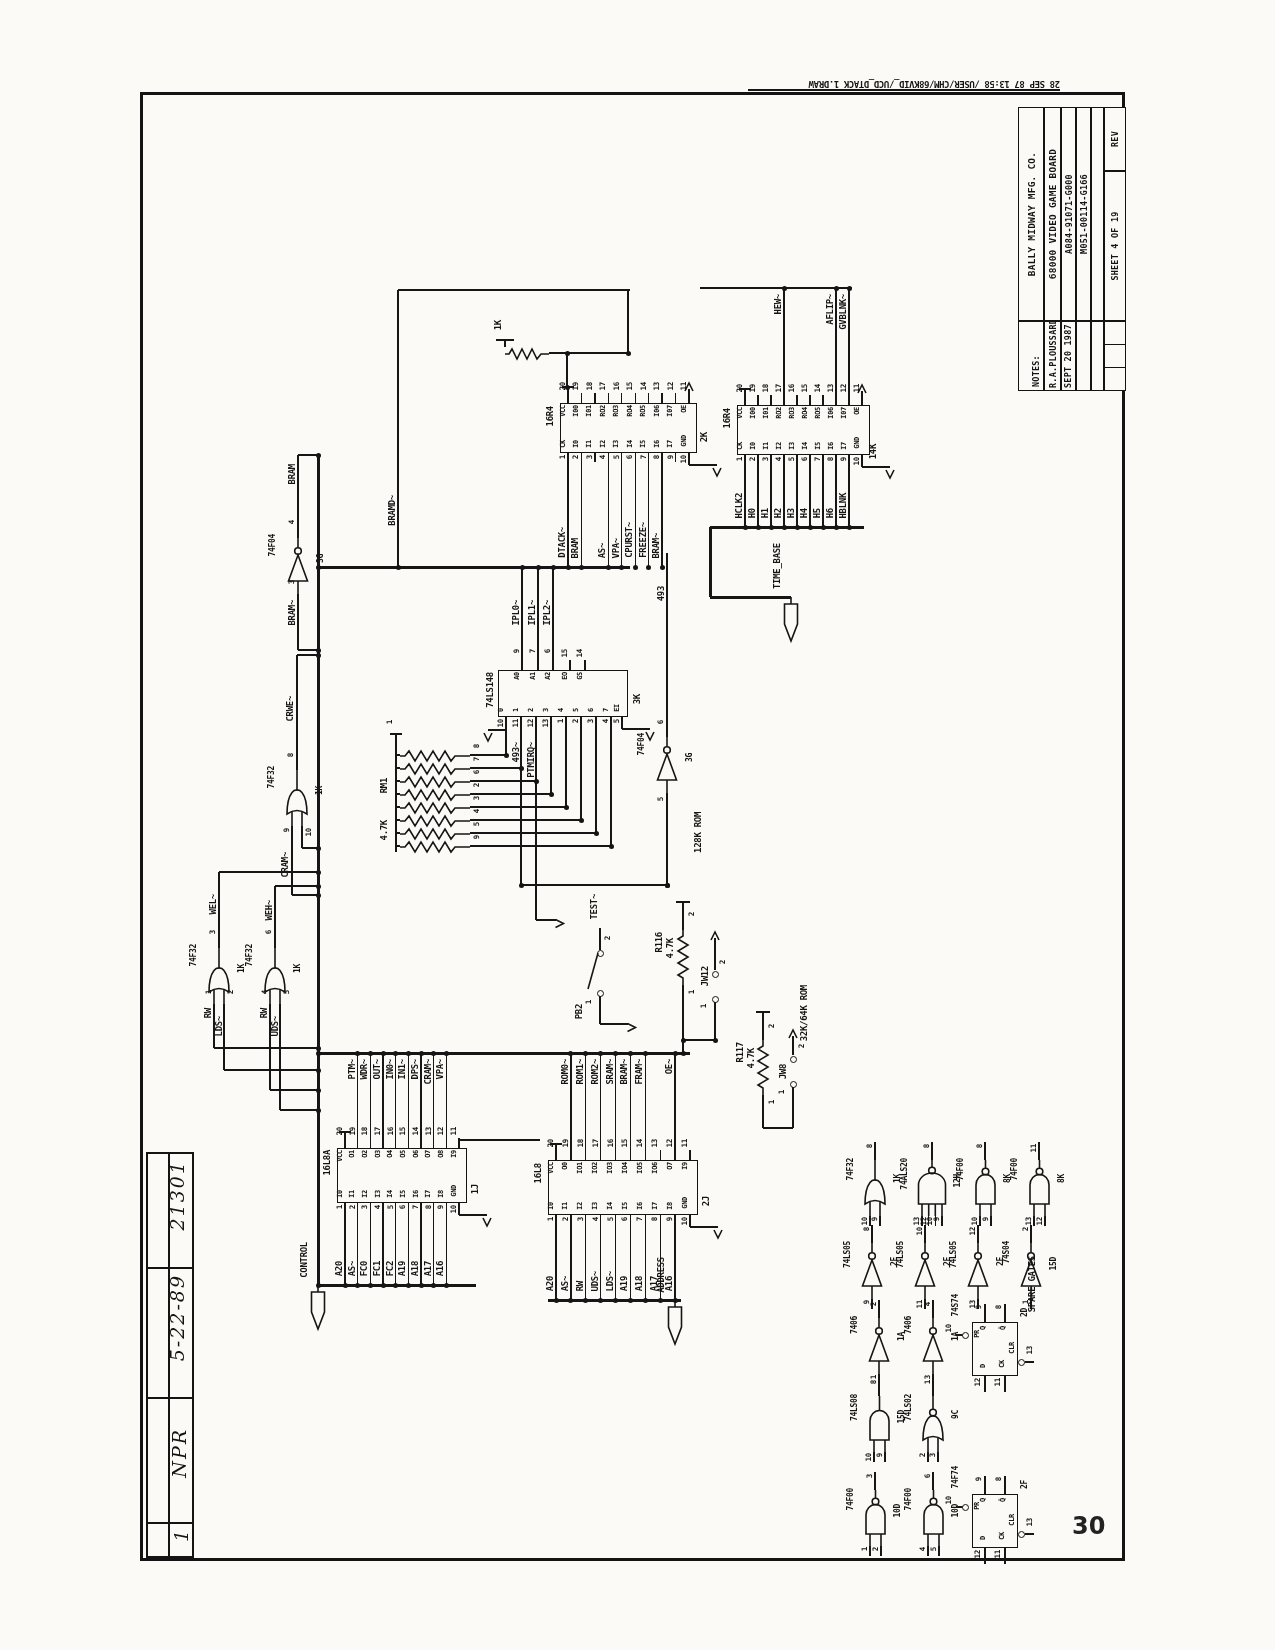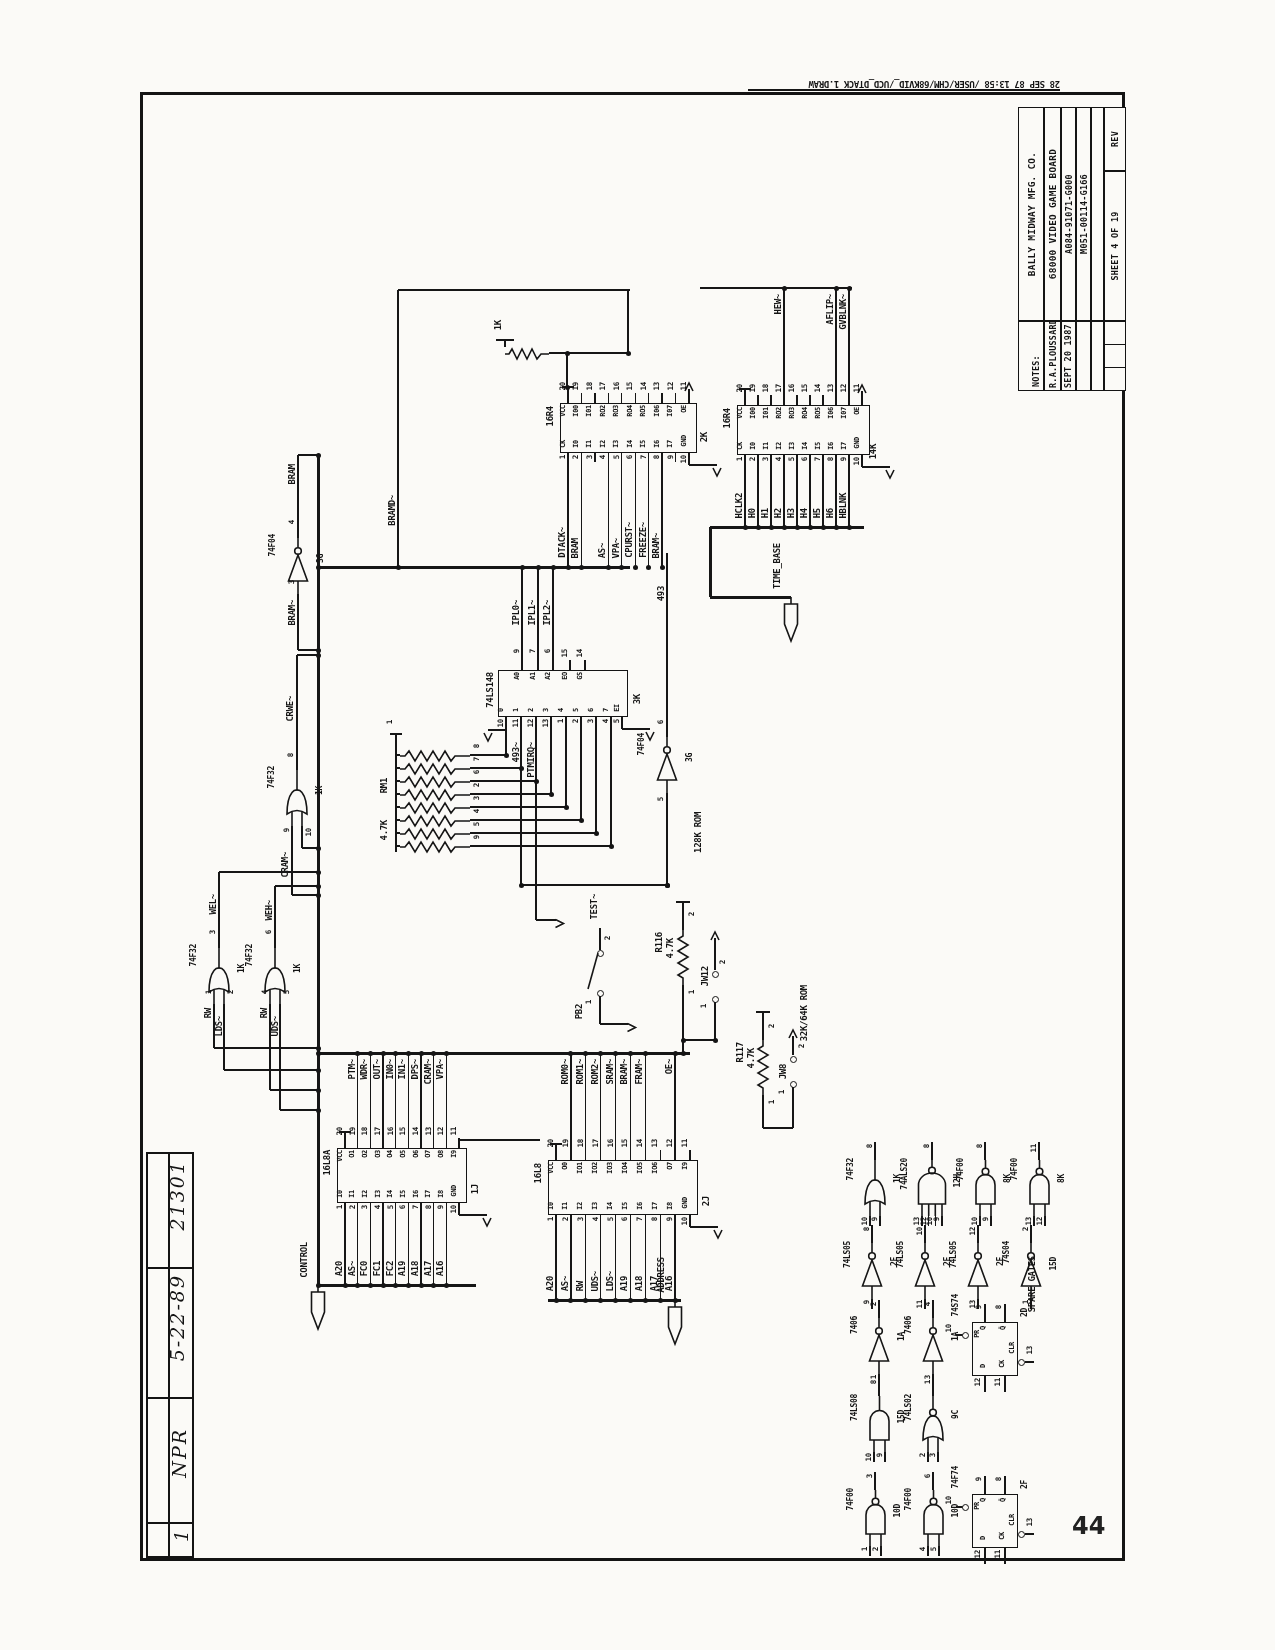--- a/index.html
+++ b/index.html
@@ -89,21 +89,21 @@
     <div style="position:absolute;left:20px;top:0;width:2px;height:100%;background:#141414;"></div>
     <div style="position:absolute;left:0;top:113px;width:100%;height:2px;background:#141414;"></div>
     <div style="position:absolute;left:0;top:243px;width:100%;height:2px;background:#141414;"></div>
     <div style="position:absolute;left:0;top:368px;width:100%;height:2px;background:#141414;"></div>
   </div>
   <div class="vt hw" style="left:168px;top:1160px;">21301</div>
   <div class="vt hw" style="left:168px;top:1274px;">5-22-89</div>
   <div class="vt hw" style="left:170px;top:1428px;">NPR</div>
   <div class="vt hw" style="left:172px;top:1528px;">1</div>
 
-  <div id="page-number">44</div>
+  <div id="page-number">30</div>
 
   <div id="art" style="position:absolute;left:0;top:0;width:100%;height:100%;">
       <div class="vt" style="left: 546px; top: 406px;">16R4</div>
       <div class="vt" style="left: 700px; top: 432px;">2K</div>
       <div class="box" style="left: 560px; top: 403px; width: 137px; height: 50px;"></div>
       <div class="wire" style="left: 562px; top: 386.35px; width: 12px; height: 1.3px;"></div>
       <div class="wire" style="left: 567.35px; top: 387px; width: 1.3px; height: 16px;"></div>
       <div class="vt s" style="left: 559px; top: 382px;">20</div>
       <div class="vt n" style="left: 559.5px; top: 405px;">VCC</div>
       <div class="wire" style="left: 580.794px; top: 393px; width: 1.3px; height: 10px;"></div>

